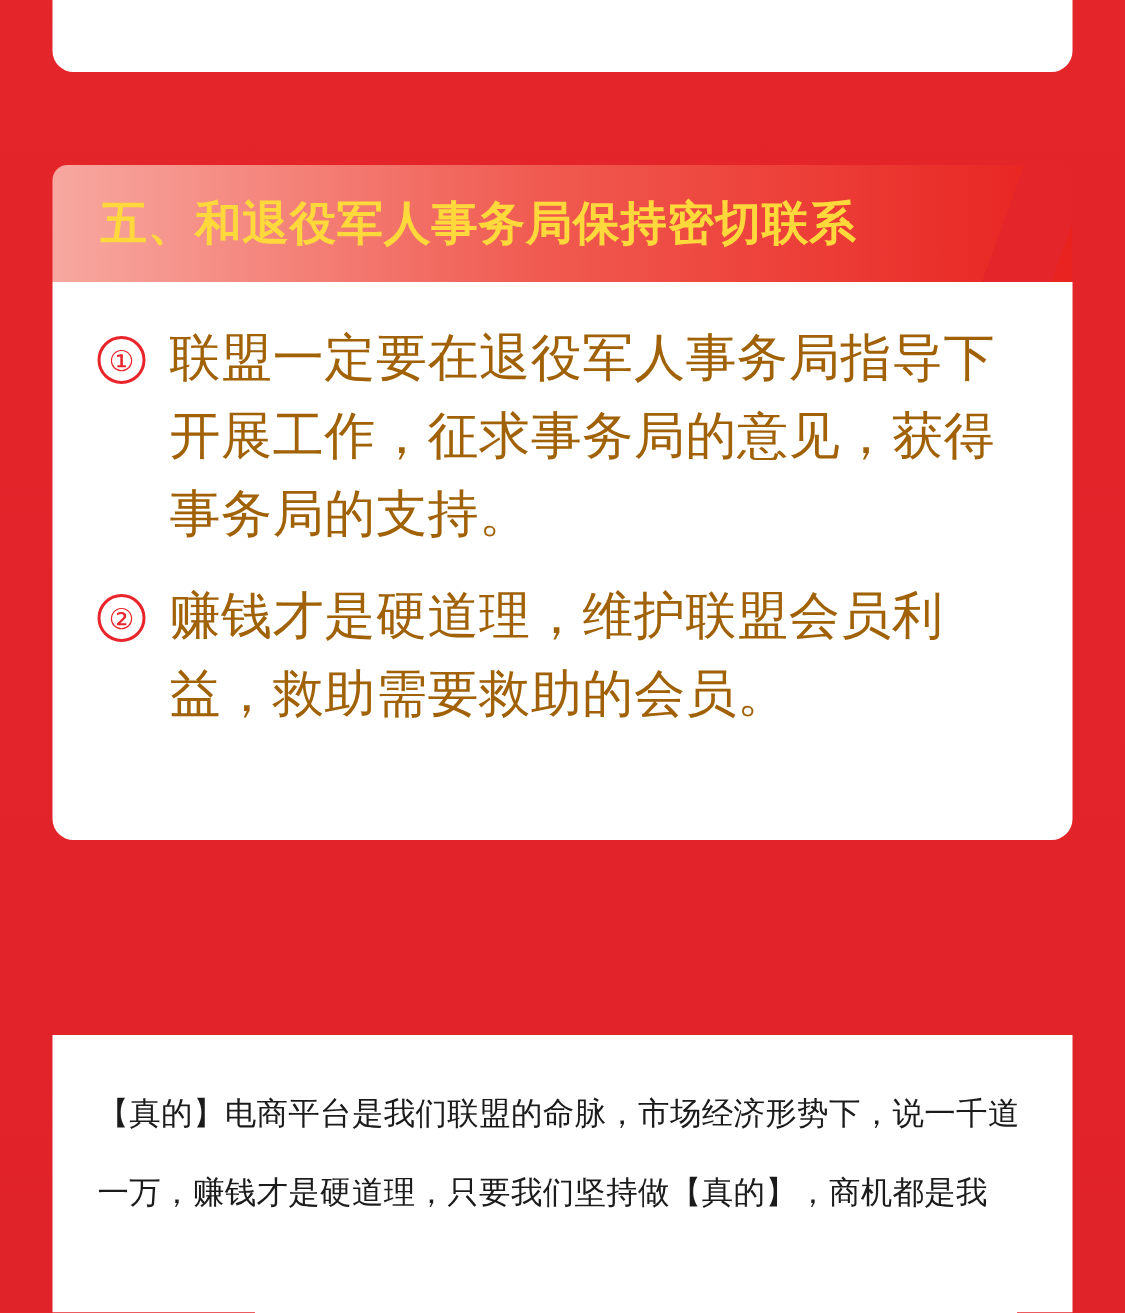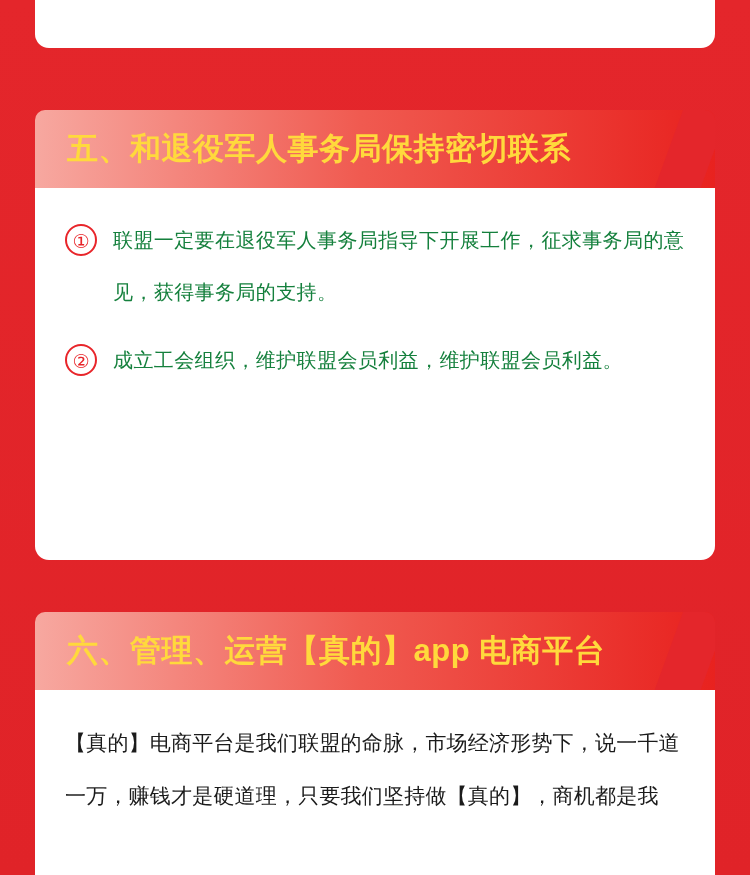--- a/index.html
+++ b/index.html
@@ -84,25 +84,26 @@
     color: #e8252a;
     font-size: 19px;
     line-height: 30px;
     text-align: center;
     margin-right: 16px;
     margin-top: 10px;
     box-sizing: border-box;
     font-family: "DejaVu Sans", sans-serif;
   }
   .text {
-    font-size: 20px;
+    font-size: 34px;
     line-height: 52px;
-    color: #15803d;
+    color: #a16207;
     letter-spacing: 0.4px;
     flex: 1;
+    font-family: Liberation Serif, serif;
   }
   .para {
     font-size: 21px;
     line-height: 53px;
     color: #1b1b1b;
     letter-spacing: 0.2px;
   }
 
   
   #card-top {
@@ -145,25 +146,22 @@
     <div class="banner-title">五、和退役军人事务局保持密切联系</div>
   </div>
 
   <div class="card body-card" id="card-five">
     <div class="item">
       <div class="num">①</div>
       <div class="text">联盟一定要在退役军人事务局指导下开展工作，征求事务局的意见，获得事务局的支持。</div>
     </div>
     <div class="item">
       <div class="num">②</div>
-      <div class="text">成立工会组织，维护联盟会员利益，维护联盟会员利益。</div>
+      <div class="text">赚钱才是硬道理，维护联盟会员利益，救助需要救助的会员。</div>
     </div>
   </div>
 
-  <div class="banner" id="banner-six">
-    <div class="banner-title">六、管理、运营【真的】app 电商平台</div>
-  </div>
 
   <div class="card" id="card-six">
     <div class="para">【真的】电商平台是我们联盟的命脉，市场经济形势下，说一千道一万，赚钱才是硬道理，只要我们坚持做【真的】，商机都是我</div>
   </div>
 
 </div>
 
 </body></html>

